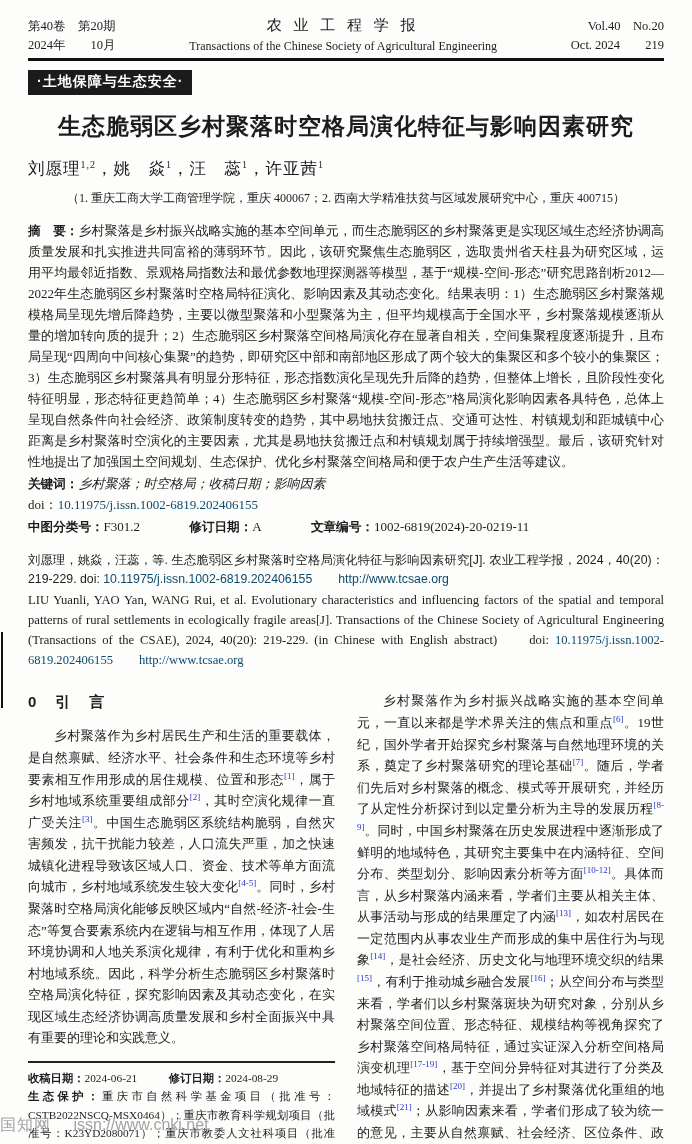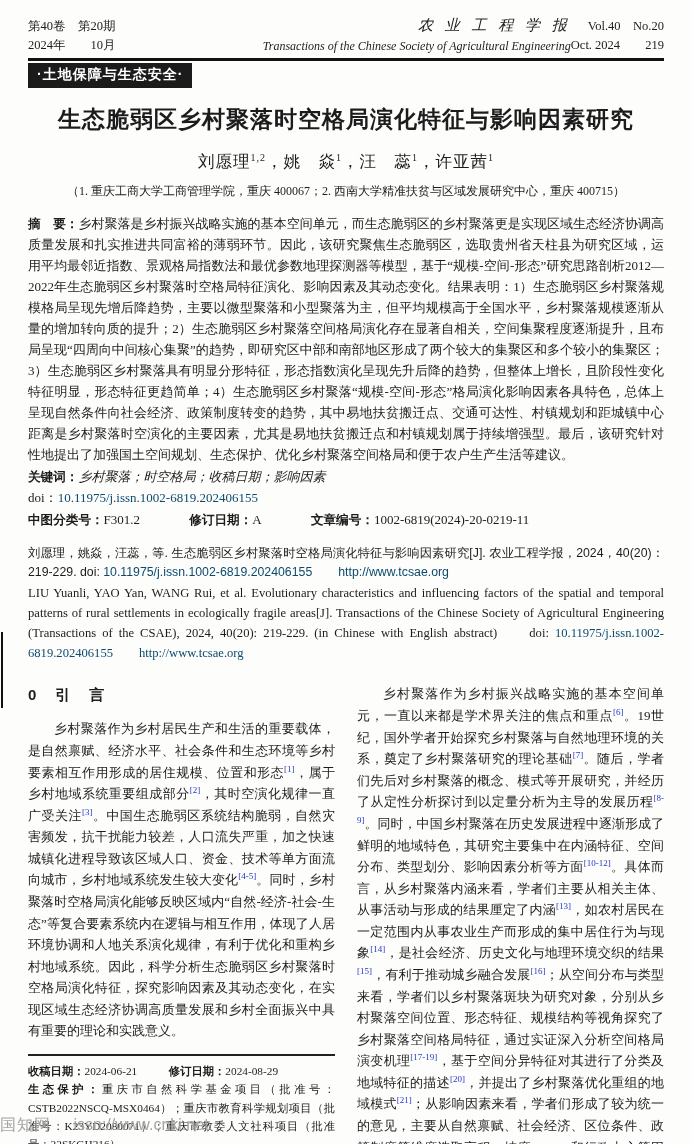--- a/index.html
+++ b/index.html
@@ -15,46 +15,46 @@
   .page { padding: 14px 28px 0 28px; }
 
   
   .jheader {
     display: flex; justify-content: space-between; align-items: flex-end;
     border-bottom: 3px solid #111;
     padding-bottom: 2px;
     font-size: 12.5px; line-height: 1.55;
   }
   .jheader .col-left  { text-align: left; white-space: nowrap; }
-  .jheader .col-center{ text-align: right; flex: 1; font-style: italic; }
+  .jheader .col-center{ text-align: center; flex: 1; }
   .jheader .col-right { text-align: right; white-space: nowrap; }
   .jname-cn { font-size: 15px; letter-spacing: 4px; }
   .jname-en { font-size: 12px; }
   .pageno { display: inline-block; margin-left: 22px; }
 
   
-  .badge-row { margin-top: 2px; }
+  .badge-row { margin-top: 9px; }
   .badge {
     display: inline-block;
     background: #1b1b1b; color: #fff;
     font-family: "Liberation Sans", "DejaVu Sans", sans-serif;
     font-weight: bold;
     font-size: 14px;
     padding: 3px 9px 4px 9px;
     letter-spacing: 1px;
   }
 
   
   .title {
     text-align: center;
     font-size: 23px; font-weight: bold;
     letter-spacing: 1px;
     margin-top: 16px;
   }
-  .authors { text-align: center; font-size: 16.5px; margin-top: 16px; letter-spacing: 1px; }
+  .authors { font-size: 16.5px; margin-top: 16px; letter-spacing: 1px; }
   .authors sup { font-size: 10px; }
   .affil { text-align: center; font-size: 12px; margin-top: 10px; }
 
   
   .meta-block { margin-top: 14px; font-size: 13px; line-height: 1.615; text-align: justify; }
   .lab {
     font-family: "Liberation Sans", "DejaVu Sans", sans-serif;
     font-weight: bold; font-size: 12.6px; text-align: right;
   }
   .kw-line, .doi-line, .clc-line { margin-top: 1px; font-size: 13px; line-height: 1.6; }

